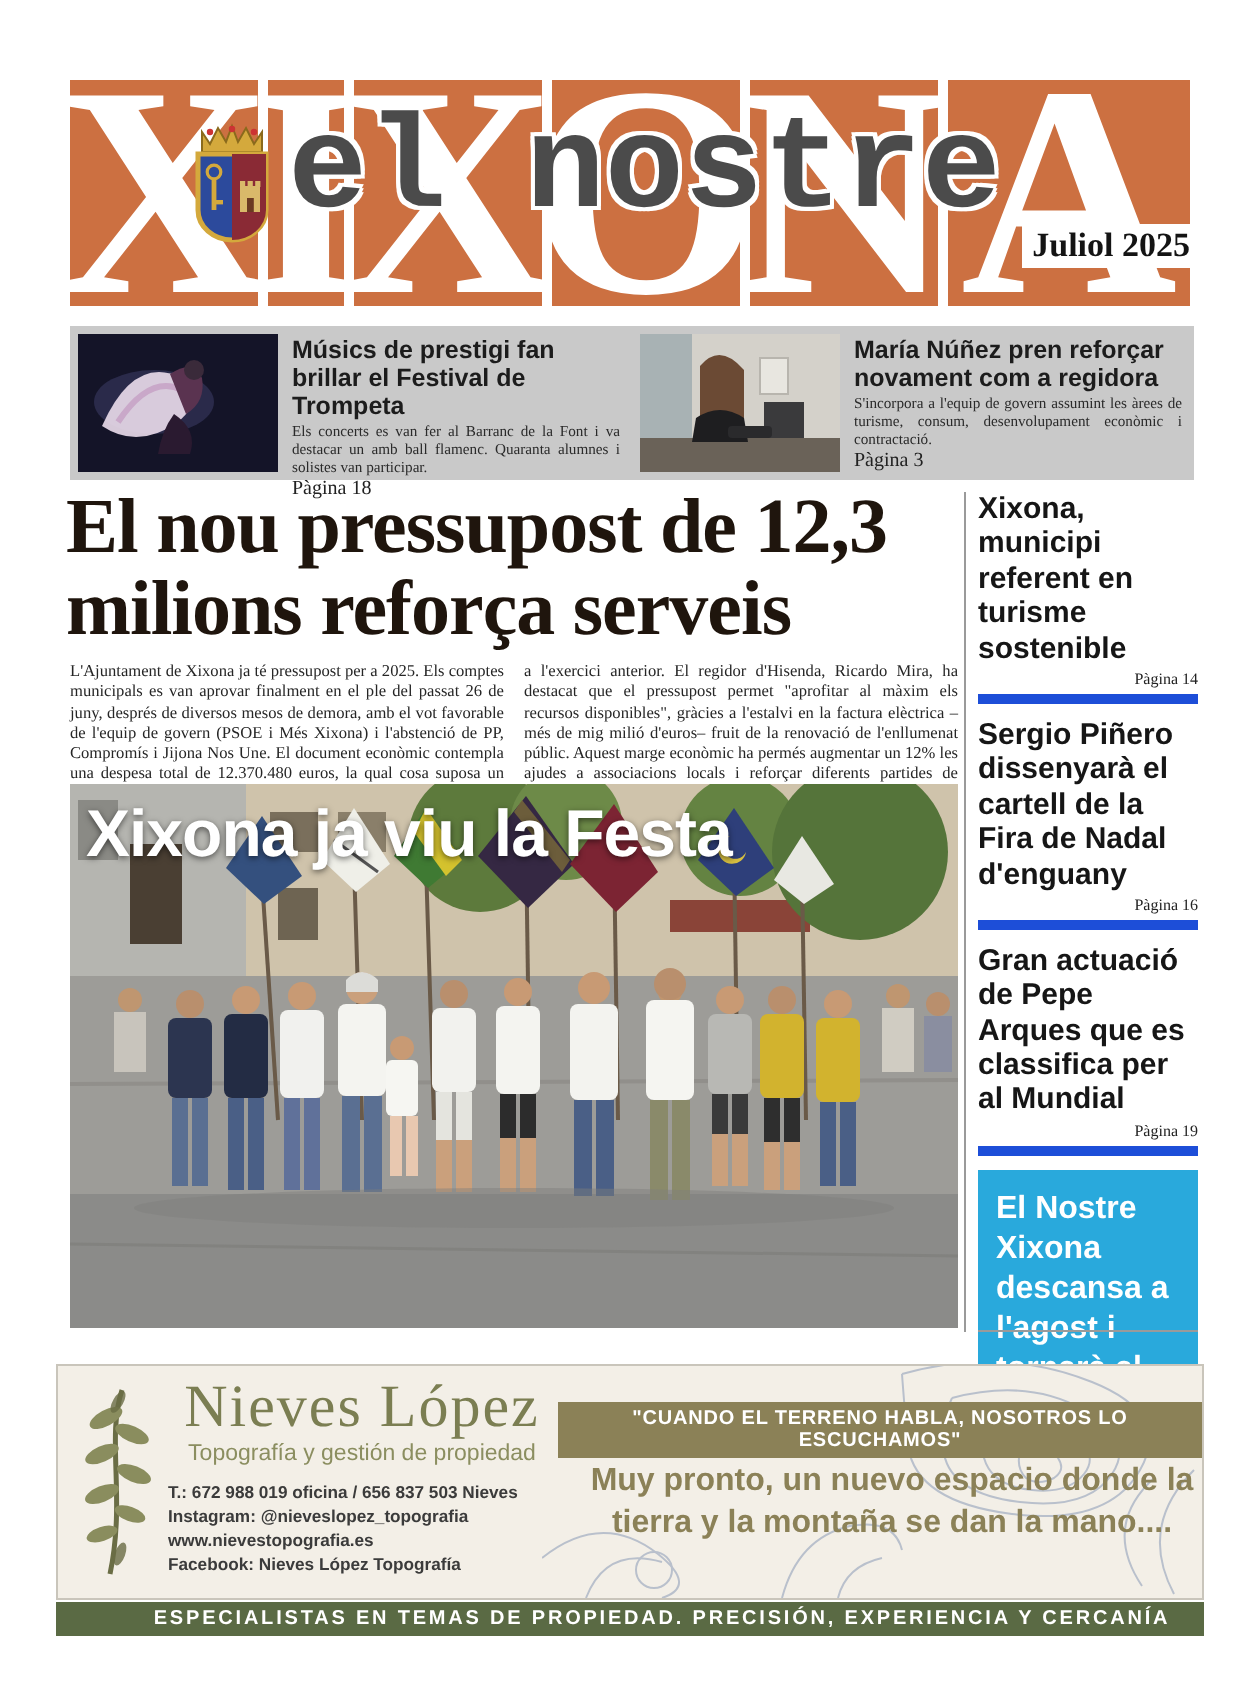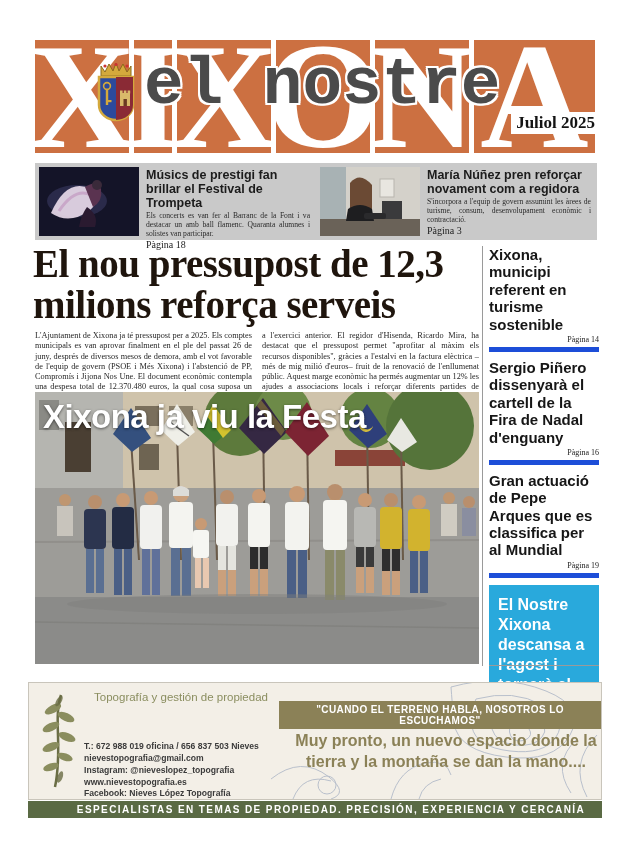--- a/index.html
+++ b/index.html
@@ -378,25 +378,25 @@
         <ellipse cx="12" cy="56" rx="9" ry="4" transform="rotate(-22 12 56)"></ellipse>
         <ellipse cx="26" cy="66" rx="8" ry="3.6" transform="rotate(20 26 66)"></ellipse>
         <ellipse cx="12" cy="76" rx="8" ry="3.6" transform="rotate(-18 12 76)"></ellipse>
       </g>
       <g fill="#6a6d45" opacity=".8">
         <ellipse cx="20" cy="10" rx="6" ry="2.6" transform="rotate(-60 20 10)"></ellipse>
         <ellipse cx="21" cy="86" rx="6" ry="2.6" transform="rotate(-70 21 86)"></ellipse>
       </g>
     </svg>
     <div class="ad-brandwrap">
+      <div class="ad-brand">Nieves López</div>
       <div class="ad-tagline">Topografía y gestión de propiedad</div>
     </div>
     <div class="ad-contacts">
       <div>T.: 672 988 019 oficina / 656 837 503 Nieves</div>
-      <div>nievestopografia@gmail.com</div>
       <div>Instagram: @nieveslopez_topografia</div>
       <div>www.nievestopografia.es</div>
       <div>Facebook: Nieves López Topografía</div>
     </div>
     <div class="ad-quote">"CUANDO EL TERRENO HABLA, NOSOTROS LO ESCUCHAMOS"</div>
     <div class="ad-promo">Muy pronto, un nuevo espacio donde la tierra y la montaña se dan la mano....</div>
   </div>
   <div class="ad-footerbar">ESPECIALISTAS EN TEMAS DE PROPIEDAD. PRECISIÓN, EXPERIENCIA Y CERCANÍA</div>
 
 </div>

